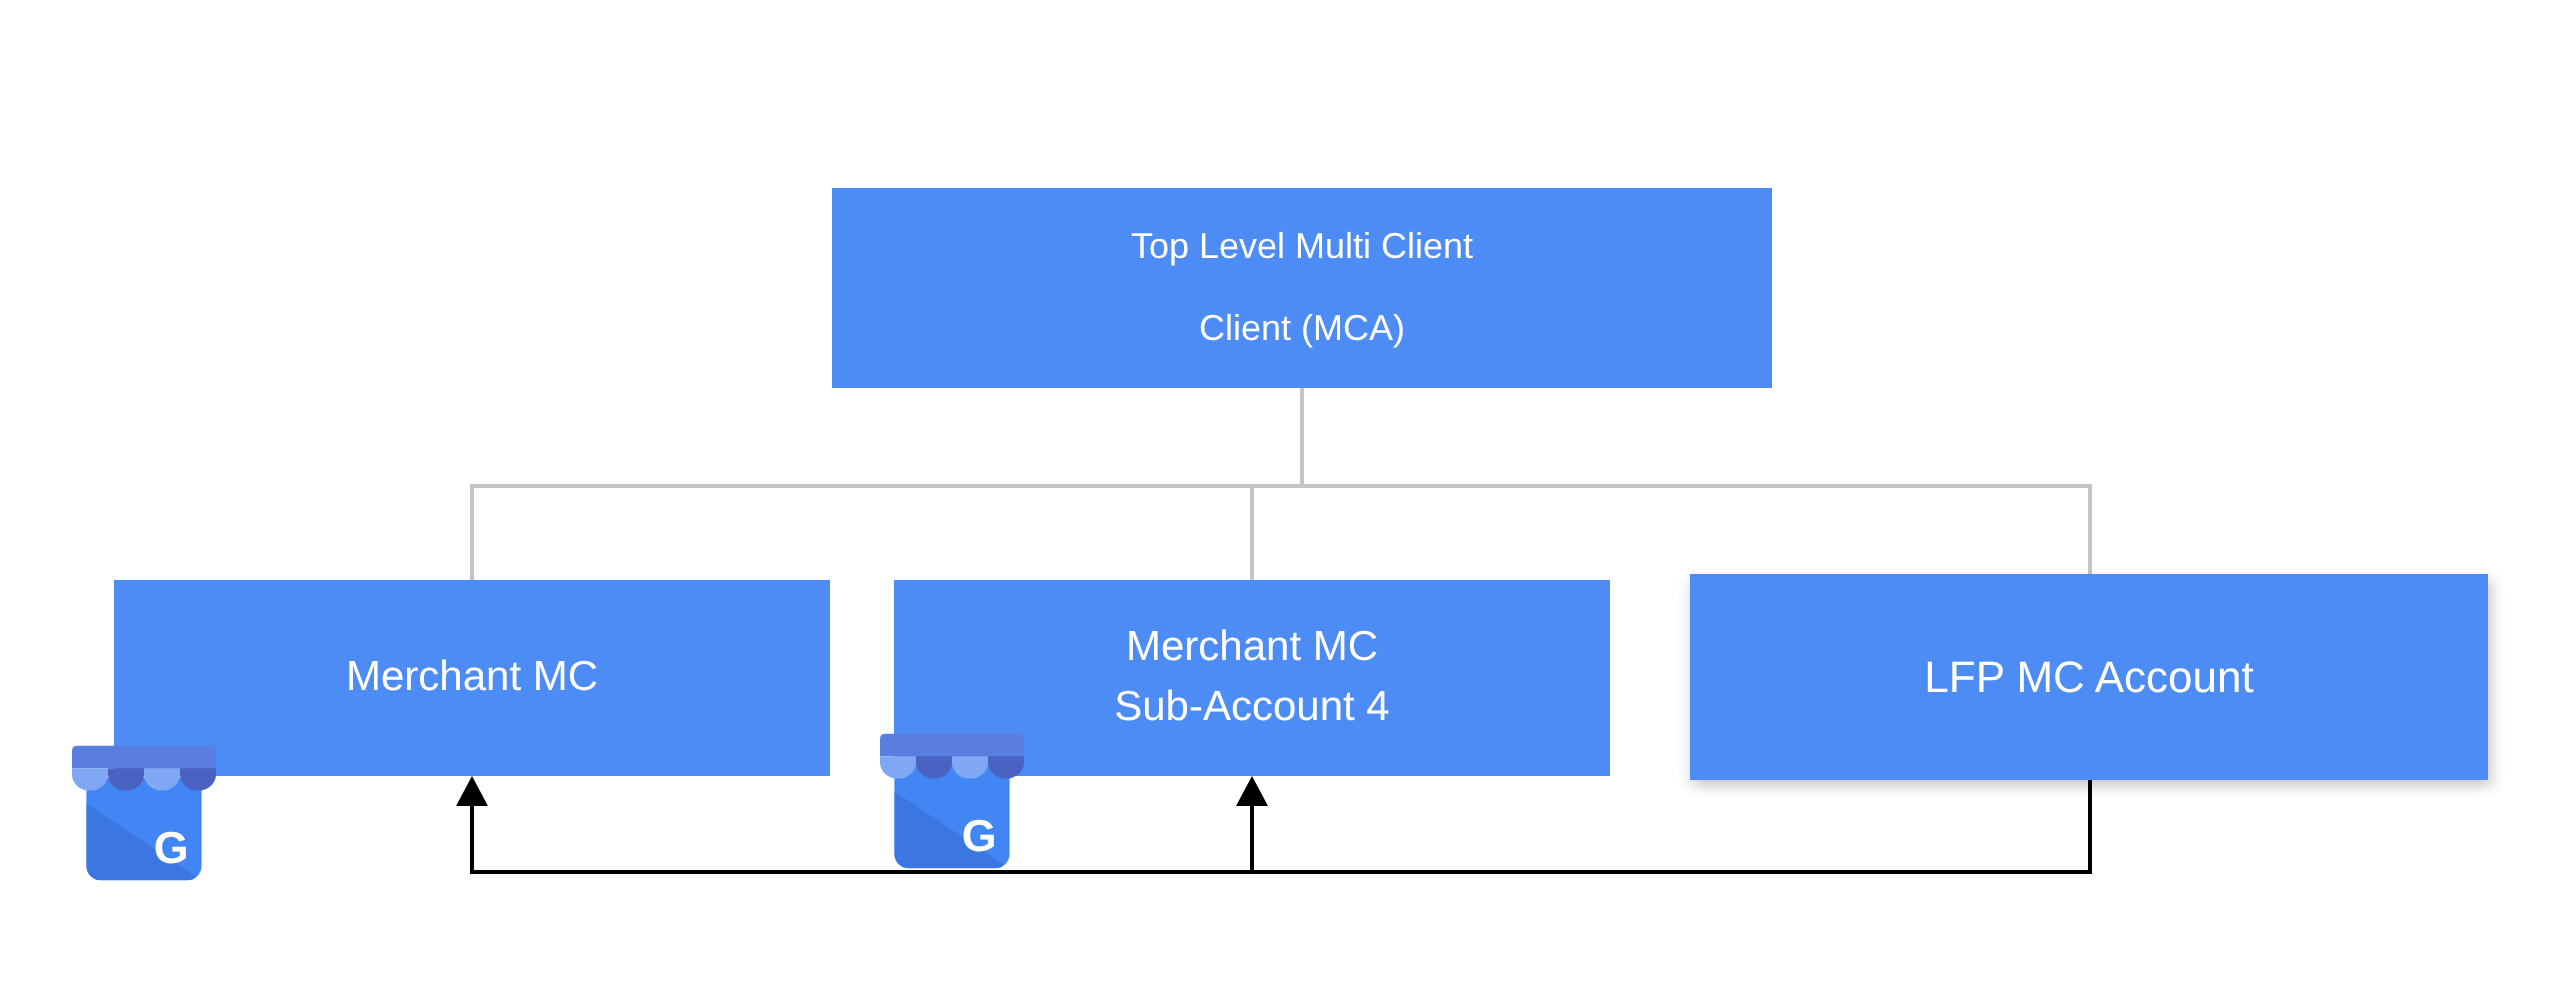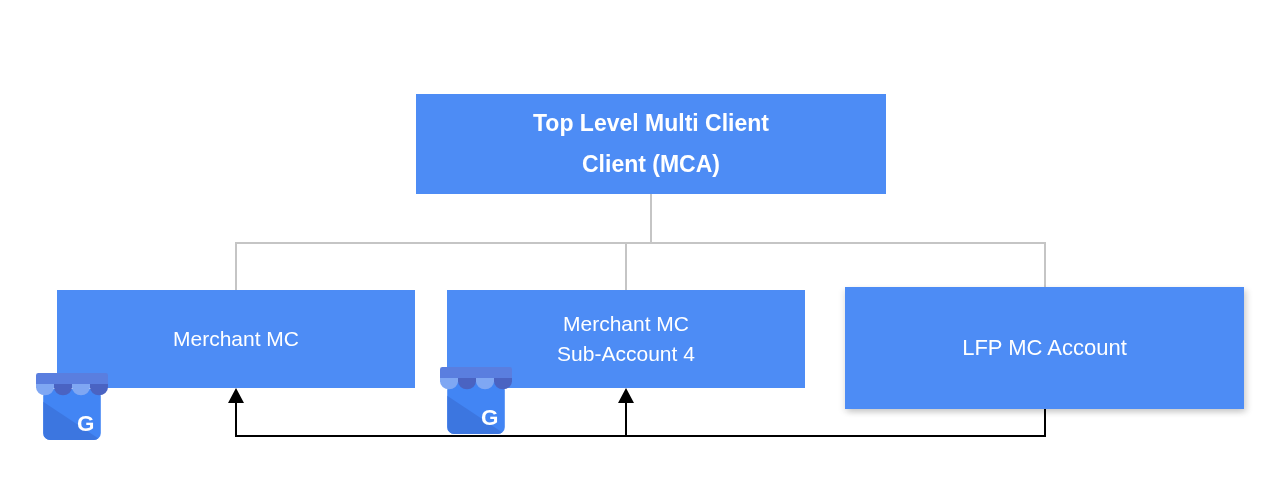--- a/index.html
+++ b/index.html
@@ -11,24 +11,24 @@
     overflow:hidden;
   }
   .node{
     position:absolute;
     background:var(--node-fill,#4D8CF5);
     color:var(--node-text,#ffffff);
     display:flex;flex-direction:column;
     align-items:center;justify-content:center;
     text-align:center;
   }
-  #node-root{left:416px;top:94px;width:470px;height:100px;font-size:23px;line-height:41px;font-weight:bold;}
+  #node-root{left:416px;top:94px;width:470px;height:100px;font-size:18px;line-height:41px;}
   #node-sub1{left:57px;top:290px;width:358px;height:98px;font-size:21px;line-height:30px;}
   #node-sub2{left:447px;top:290px;width:358px;height:98px;font-size:21px;line-height:30px;}
-  #node-lfp{left:845px;top:287px;width:399px;height:122px;font-size:22px;line-height:30px;
+  #node-lfp{left:845px;top:287px;width:399px;height:103px;font-size:22px;line-height:30px;
     box-shadow:3px 3px 6px rgba(0,0,0,0.16), -2px 3px 6px rgba(0,0,0,0.08);}
   #node-lfp .line2{font-size:19px;}
   .gline{position:absolute;background:var(--connector-gray,#C5C5C5);}
   .bline{position:absolute;background:var(--arrow-black,#000000);}
   .arrowhead{
     position:absolute;width:0;height:0;
     border-left:8px solid transparent;
     border-right:8px solid transparent;
     border-bottom:15px solid var(--arrow-black,#000000);
   }

